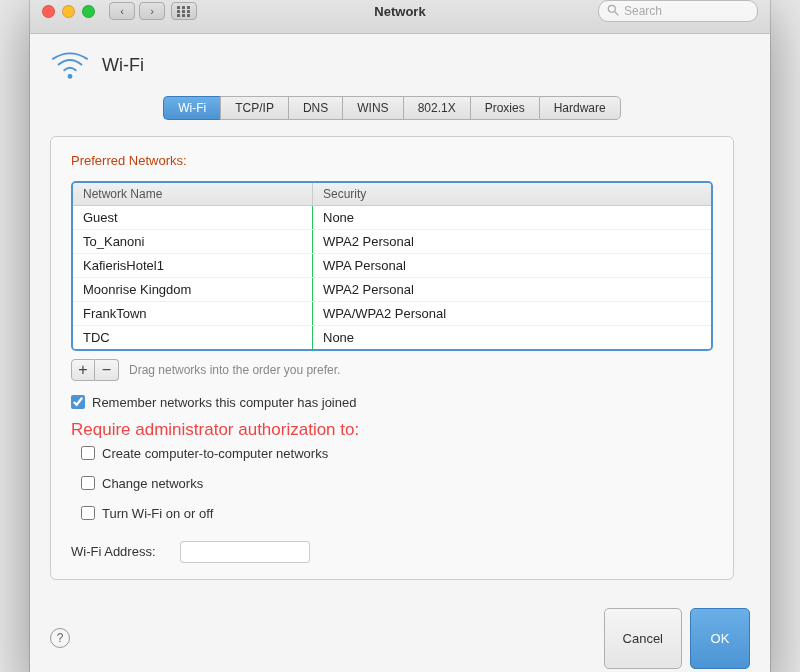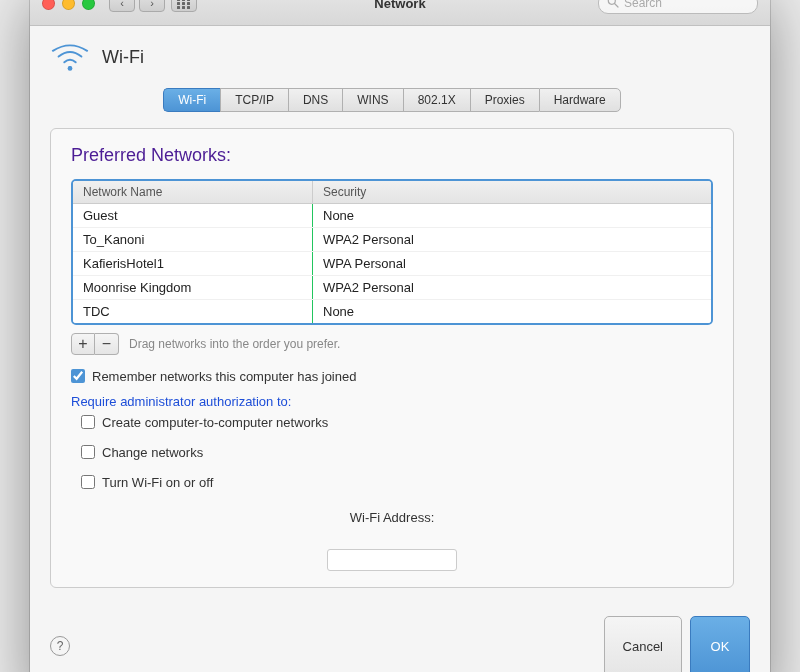--- a/index.html
+++ b/index.html
@@ -195,22 +195,22 @@
 
     
     .panel {
       background: #f9f9f9;
       border: 1px solid #ccc;
       border-radius: 6px;
       padding: 16px 20px;
     }
 
     .preferred-label {
-      font-size: 18px;
-      color: #4c1d95;
+      font-size: 13px;
+      color: #c2410c;
       margin-bottom: 13px;
       font-weight: 400;
     }
 
     
     .networks-table-wrap {
       border: 2px solid #4d94d5;
       border-radius: 5px;
       overflow: hidden;
       margin-bottom: 8px;
@@ -302,39 +302,38 @@
     .checkbox-label {
       font-size: 13px;
       color: #333;
     }
 
     .admin-section {
       margin-bottom: 10px;
     }
 
     .admin-label {
-      font-size: 13px;
-      color: #1d4ed8;
+      font-size: 17px;
+      color: #ef4444;
       margin-bottom: 6px;
     }
 
     .admin-options {
       margin-left: 10px;
       display: flex;
       flex-direction: column;
       gap: 5px;
     }
 
     
     .address-row {
       display: flex;
       align-items: center;
       gap: 24px;
       margin-top: 6px;
-      flex-direction: column;
     }
 
     .address-label {
       font-size: 13px;
       color: #333;
     }
 
     .address-field {
       width: 130px;
       height: 22px;
@@ -485,20 +484,24 @@
           </div>
           <div class="table-row">
             <div class="td td-name">KafierisHotel1</div>
             <div class="td td-security">WPA Personal</div>
           </div>
           <div class="table-row">
             <div class="td td-name">Moonrise Kingdom</div>
             <div class="td td-security">WPA2 Personal</div>
           </div>
           <div class="table-row">
+            <div class="td td-name">FrankTown</div>
+            <div class="td td-security">WPA/WPA2 Personal</div>
+          </div>
+          <div class="table-row">
             <div class="td td-name">TDC</div>
             <div class="td td-security">None</div>
           </div>
         </div>
       </div>
 
       <div class="table-controls">
         <div class="ctrl-btn add">+</div>
         <div class="ctrl-btn remove">−</div>
         <span class="drag-hint">Drag networks into the order you prefer.</span>

